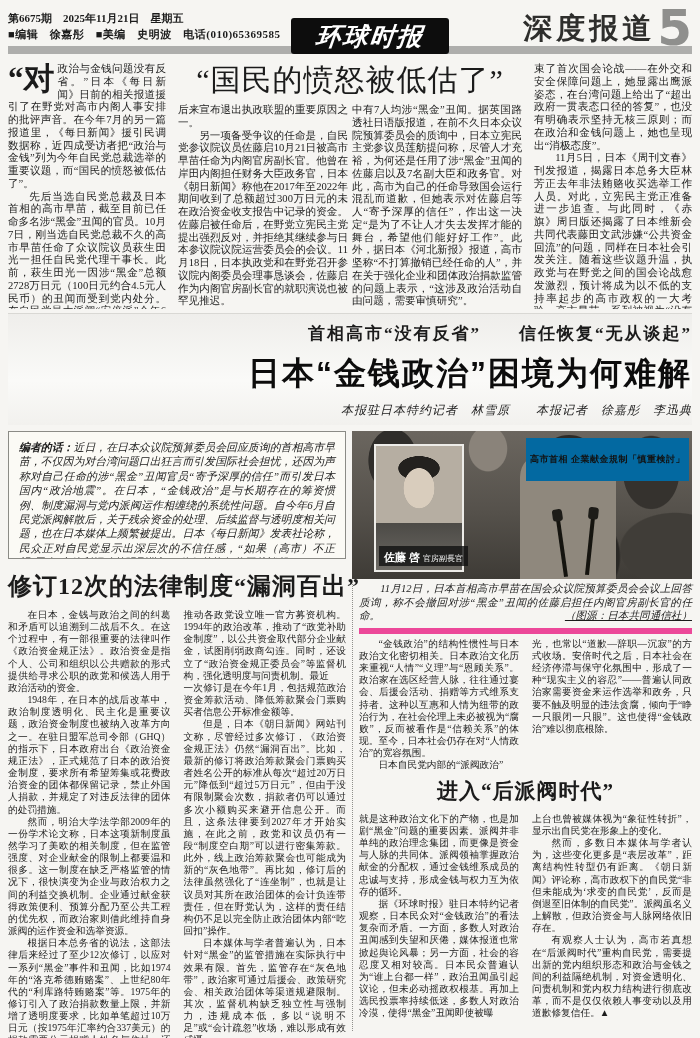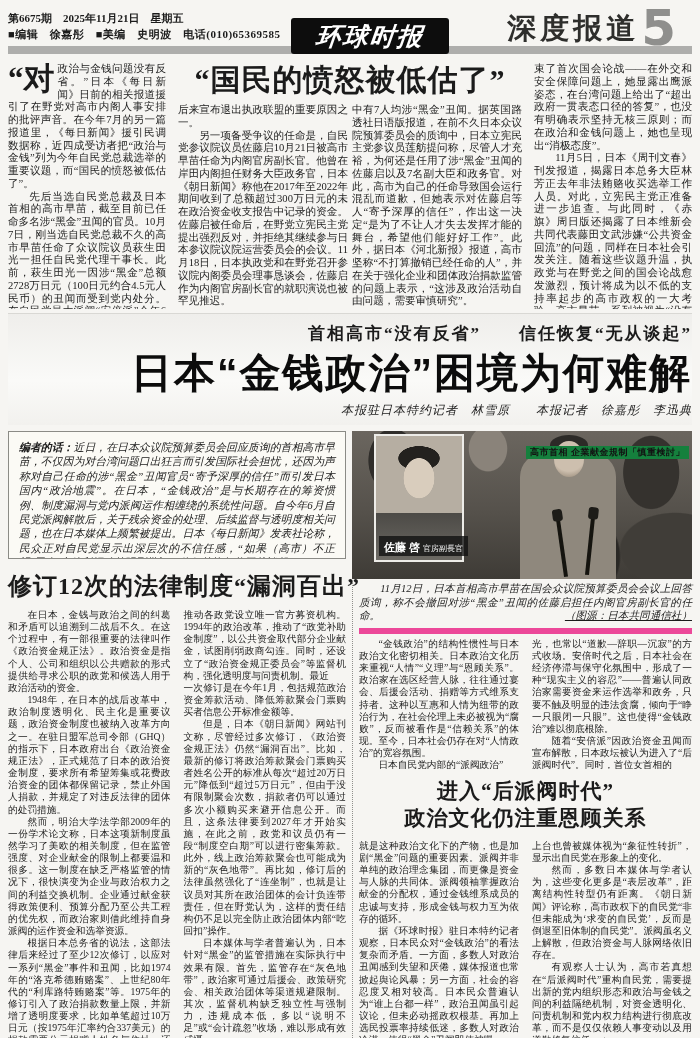--- a/index.html
+++ b/index.html
@@ -12,44 +12,44 @@
   .page { position:relative; width:700px; height:786px; padding:6px 8px 0 8px; }
 
   
   .masthead { position:relative; height:50px; }
   .mh-left { position:absolute; left:0; top:4px; font-size:11px; font-weight:bold; line-height:16px; }
   .mh-left .row2 { letter-spacing:.5px; }
   .mh-bar { position:absolute; left:0; right:0; bottom:2px; height:8px; background:#aeaeac; }
   .logo-box { position:absolute; left:283px; top:12px; width:158px; height:36px; background:#0d0d0d;
     color:#fff; display:flex; align-items:center; justify-content:center; border-radius:3px; z-index:2; }
   .logo-box span { font-size:25px; font-weight:bold; font-style:italic; letter-spacing:2px; transform:skewX(-6deg); }
-  .section-head { position:absolute; right:16px; top:0; display:flex; align-items:flex-start; }
+  .section-head { position:absolute; right:0; top:0; display:flex; align-items:flex-start; }
   .section-title { font-size:29px; font-weight:bold; letter-spacing:4px; color:#2e2e2c; line-height:44px; }
   .page-num { font-size:50px; line-height:44px; font-weight:bold; color:#8f8f8d;
     font-family:"DejaVu Sans","Liberation Sans",sans-serif; margin-left:2px; }
 
   
   .top-story { display:flex; gap:12px; height:246px; margin-top:7px;
     font-size:10.6px; line-height:12.75px; text-align:justify; overflow:hidden; }
   .ts-col { width:158px; overflow:hidden; }
   .ts-mid { flex:1; display:flex; flex-direction:column; }
-  .ts-headline { margin:0 0 7px 0; font-size:30px; font-weight:700; text-align:center;
+  .ts-headline { margin:0 0 7px 0; font-size:30px; font-weight:400; text-align:center;
     letter-spacing:1px; line-height:34px; white-space:nowrap; }
   .ts-mid-cols { display:flex; gap:4px; flex:1; overflow:hidden; }
   .ts-mid-cols .ts-col { flex:1; width:auto; }
   p.bp { margin:0; text-indent:2em; }
   p.cont { text-indent:0; }
   .dropcap { float:left; font-size:31px; line-height:29px; font-weight:900; margin:1px 3px 0 0; text-indent:0; }
 
   
   .lead { margin-top:4px; padding:8px 0 6px 0; text-align:right;
     background:linear-gradient(180deg,#efeeeb 0%,#fafaf8 60%,#f2f1ee 100%);
     border-top:1px solid #d9d8d4; }
   .lead-kicker { font-size:17px; font-weight:900; letter-spacing:2px; }
-  .lead-h1 { font-size:41px; font-weight:900; letter-spacing:2px; line-height:48px; margin:4px 0 5px 0;
+  .lead-h1 { font-size:32px; font-weight:900; letter-spacing:2px; line-height:48px; margin:4px 0 5px 0;
     font-family:"Liberation Sans","DejaVu Sans",sans-serif; color:#0c0c0c; }
   .lead-byline { font-size:12px; font-style:italic; letter-spacing:1px; }
 
   
   .bottom { display:flex; gap:6px; margin-top:6px; }
   .left-stack { width:338px; }
   .right-stack { width:340px; }
 
   .editor-box { height:128px; border:1px solid #8b8b86; background:#fbfaf5;
     padding:8px 10px; font-style:italic; font-size:10.9px; line-height:14.4px; text-align:justify; overflow:hidden; }
@@ -73,31 +73,31 @@
   .pm-person { position:absolute; left:168px; top:22px; width:96px; height:126px;
     background:linear-gradient(180deg,transparent 0 6px,#8f887d 6px);
     border-radius:24px 24px 0 0; }
   .pm-face { position:absolute; left:34px; top:-12px; width:30px; height:36px; border-radius:50%;
     background:radial-gradient(circle at 50% 40%, #cdbfae 0 60%, #8c7f6e 100%); }
   .pm-hair { position:absolute; left:30px; top:-18px; width:38px; height:20px; border-radius:50% 50% 0 0; background:#2c2a27; }
   .mic { position:absolute; width:4px; height:58px; background:#15140f; }
   .mic:after { content:""; position:absolute; top:-10px; left:-3px; width:10px; height:12px; background:#1d1c18; border-radius:3px; }
   .mic1 { left:208px; top:88px; transform:rotate(-8deg); }
   .mic2 { left:236px; top:86px; transform:rotate(6deg); }
-  .inset { position:absolute; left:22px; top:3px; width:90px; height:128px;
+  .inset { position:absolute; left:22px; top:13px; width:90px; height:128px;
     border:2px solid #edece8; background:
       radial-gradient(26px 34px at 50% 34%, #d9cdbd 0 58%, transparent 60%),
       radial-gradient(34px 20px at 50% 18%, #23211e 0 60%, transparent 62%),
       linear-gradient(180deg,#b6aea2 0 62%, #4c4a46 62%,#6d6a64 100%); }
   .inset-label { position:absolute; left:3px; bottom:4px; background:rgba(15,15,15,.78);
     color:#fff; padding:1px 5px; white-space:nowrap; font-family:"Liberation Sans",sans-serif; }
   .inset-name { font-size:11px; font-weight:bold; }
   .inset-title { font-size:8px; margin-left:3px; }
-  .ph-overlay { position:absolute; top:15px; right:3px; background:#15803d; color:#121212;
-    font-size:9px; font-weight:bold; padding:0 4px; font-family:"Liberation Sans",sans-serif; letter-spacing:.5px; }
+  .ph-overlay { position:absolute; top:7px; right:3px; background:#0369a1; color:#121212;
+    font-size:9px; font-weight:bold; padding:15px 4px; font-family:"Liberation Sans",sans-serif; letter-spacing:.5px; }
 
   .right-lower { border-left:1px dotted #8f8f8b; padding-left:6px; margin-top:3px; }
   .caption { font-size:10.6px; line-height:13.6px; font-style:italic; text-align:justify;
     border-bottom:6px solid #ec4899; padding-bottom:5px; margin:2px 0 4px 0; }
   .caption .cap-text { text-indent:2em; margin:0; }
   .credit { float:right;text-decoration:underline; }
 
   .cult-row { display:flex; gap:13px; font-size:9.7px; line-height:12.15px; text-align:justify; }
   .cult-col { flex:1; overflow:hidden; }
   .row-top .cult-col { height:131px; }
@@ -198,27 +198,25 @@
         </div>
 
         <div class="culture">
           <div class="cult-row row-top">
             <div class="cult-col">
               <p class="bp">“金钱政治”的结构性惯性与日本政治文化密切相关。日本政治文化历来重视“人情”“义理”与“恩顾关系”。政治家在选区经营人脉，往往通过宴会、后援会活动、捐赠等方式维系支持者。这种以互惠和人情为纽带的政治行为，在社会伦理上未必被视为“腐败”，反而被看作是“信赖关系”的体现。至今，日本社会仍存在对“人情政治”的宽容氛围。</p>
               <p class="bp">日本自民党内部的“派阀政治”</p>
             </div>
             <div class="cult-col">
               <p class="bp cont">光，也常以“道歉—辞职—沉寂”的方式收场。安倍时代之后，日本社会在经济停滞与保守化氛围中，形成了一种“现实主义的容忍”——普遍认同政治家需要资金来运作选举和政务，只要不触及明显的违法贪腐，倾向于“睁一只眼闭一只眼”。这也使得“金钱政治”难以彻底根除。</p>
-              <p class="bp">随着“安倍派”因政治资金丑闻而宣布解散，日本政坛被认为进入了“后派阀时代”。同时，首位女首相的</p>
             </div>
           </div>
 
           <h3 class="cult-headline">
             <span>进入“后派阀时代”</span><br>
-            <span>政治文化仍注重恩顾关系</span>
           </h3>
 
           <div class="cult-row row-bottom">
             <div class="cult-col">
               <p class="bp cont">就是这种政治文化下的产物，也是加剧“黑金”问题的重要因素。派阀并非单纯的政治理念集团，而更像是资金与人脉的共同体。派阀领袖掌握政治献金的分配权，通过金钱维系成员的忠诚与支持，形成金钱与权力互为依存的循环。</p>
               <p class="bp">据《环球时报》驻日本特约记者观察，日本民众对“金钱政治”的看法复杂而矛盾。一方面，多数人对政治丑闻感到失望和厌倦，媒体报道也常掀起舆论风暴；另一方面，社会的容忍度又相对较高。日本民众普遍认为“谁上台都一样”，政治丑闻虽引起议论，但未必动摇政权根基。再加上选民投票率持续低迷，多数人对政治冷漠，使得“黑金”丑闻即使被曝</p>
             </div>
             <div class="cult-col">
               <p class="bp cont">上台也曾被媒体视为“象征性转折”，显示出自民党在形象上的变化。</p>
               <p class="bp">然而，多数日本媒体与学者认为，这些变化更多是“表层改革”，距离结构性转型仍有距离。《朝日新闻》评论称，高市政权下的自民党“非但未能成为‘求变的自民党’，反而是倒退至旧体制的自民党”。派阀虽名义上解散，但政治资金与人脉网络依旧存在。</p>

